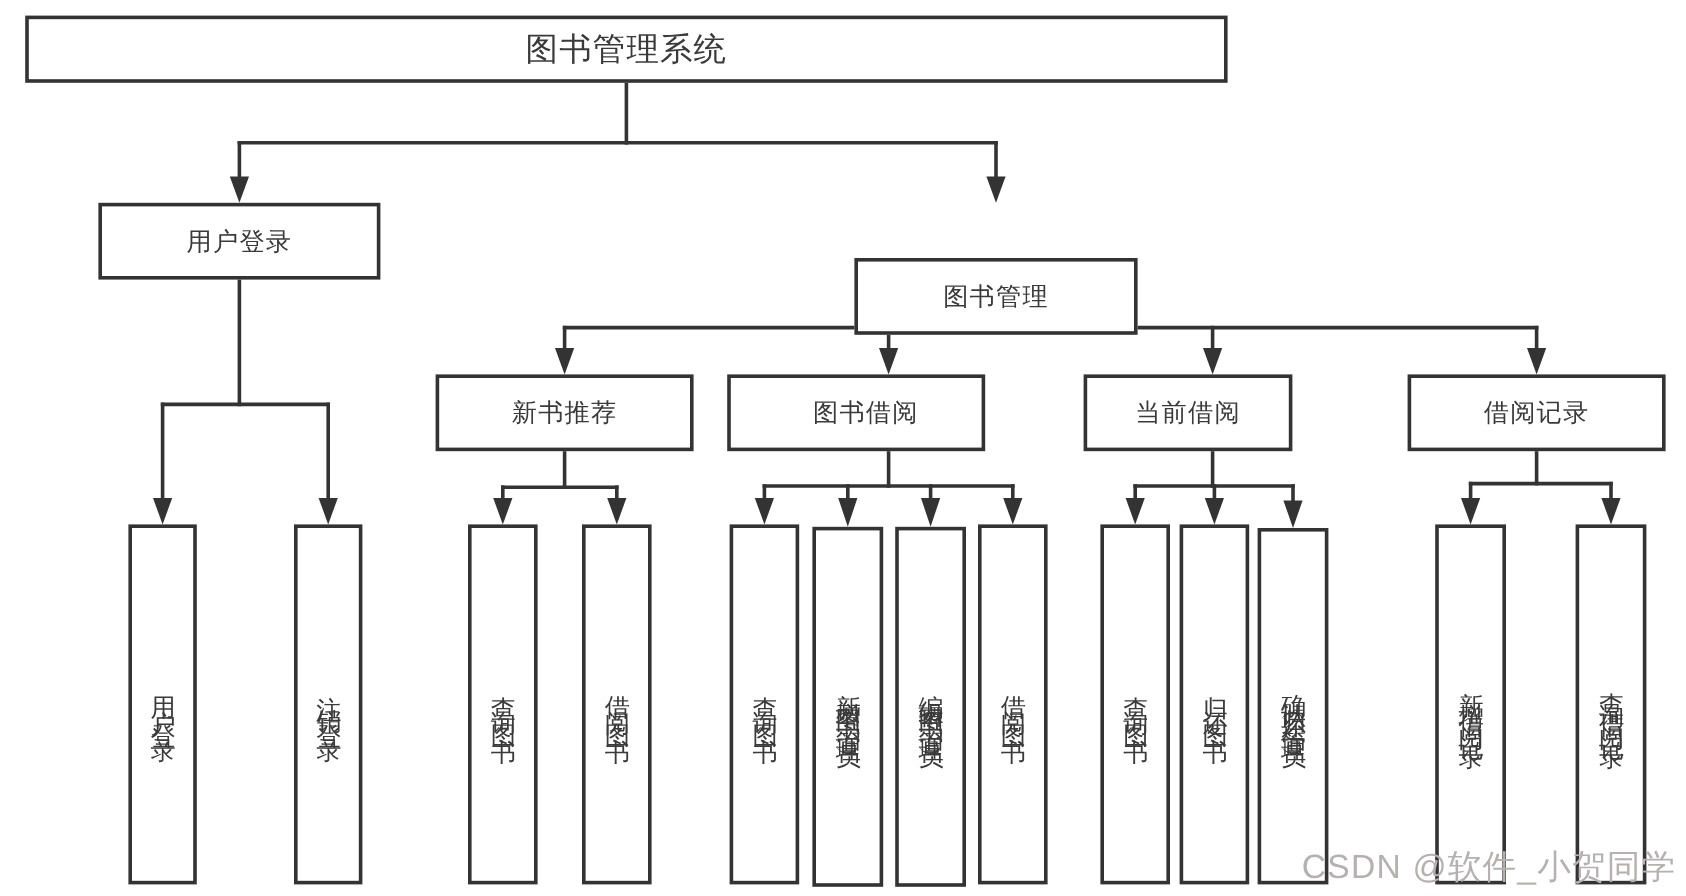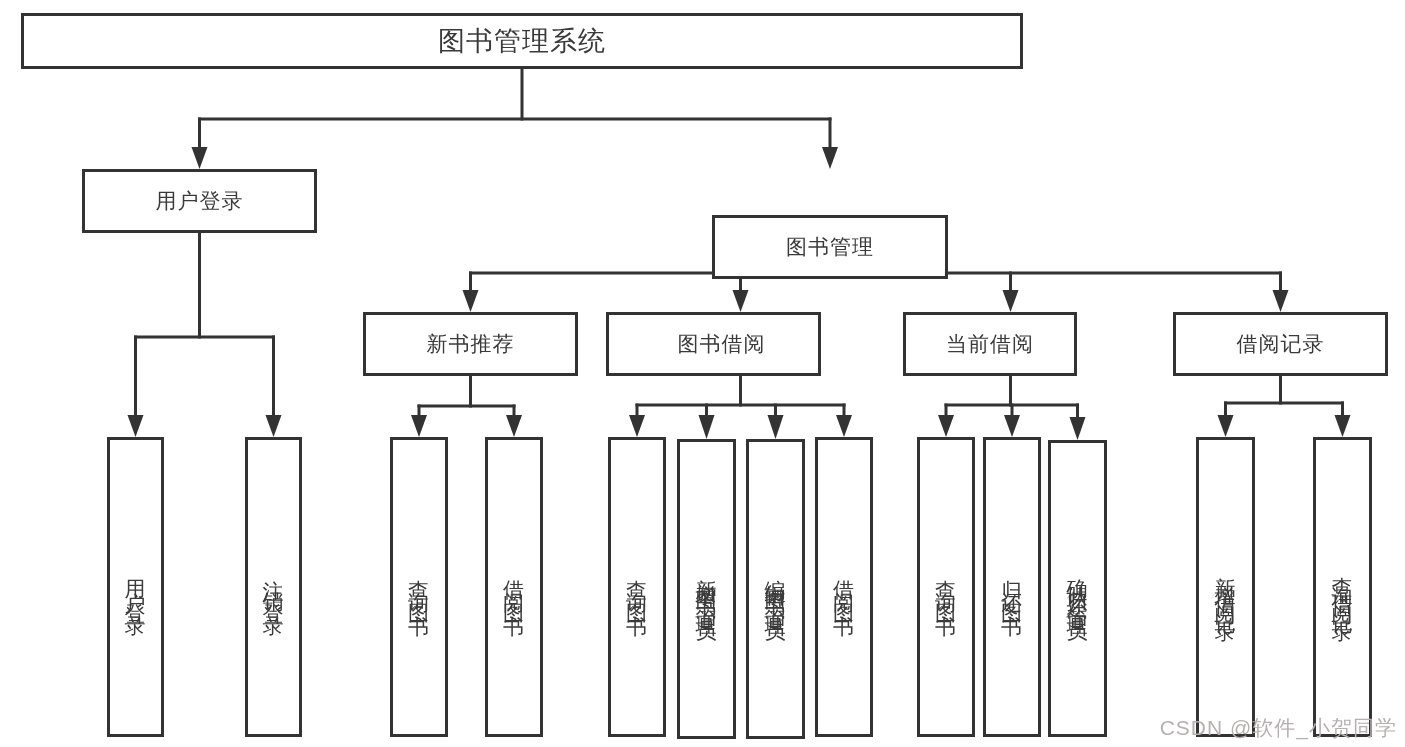--- a/index.html
+++ b/index.html
@@ -43,21 +43,21 @@
     letter-spacing: 12px;
     line-height: 1;
     white-space: nowrap;
   }
   .vnode.med span { letter-spacing: 9px; }
   .vnode.long span { letter-spacing: 6px; }
   .watermark {
     position: absolute;
     right: 8px;
     bottom: 5px;
-    font-size: 21px;
+    font-size: 28px;
     color: #b6b1b1;
     letter-spacing: 1px;
     z-index: 3;
   }
 
   
   .n-root          { left: 21px;   top: 13px;  width: 1002px; height: 56px; }
   .n-user-login    { left: 82px;   top: 169px; width: 235px;  height: 64px; }
   .n-book-mgmt     { left: 712px;  top: 169px; width: 236px;  height: 64px; margin-top: 46px; }
   .n-new-book      { left: 363px;  top: 312px; width: 215px;  height: 64px; font-family: Liberation Mono, monospace; }

